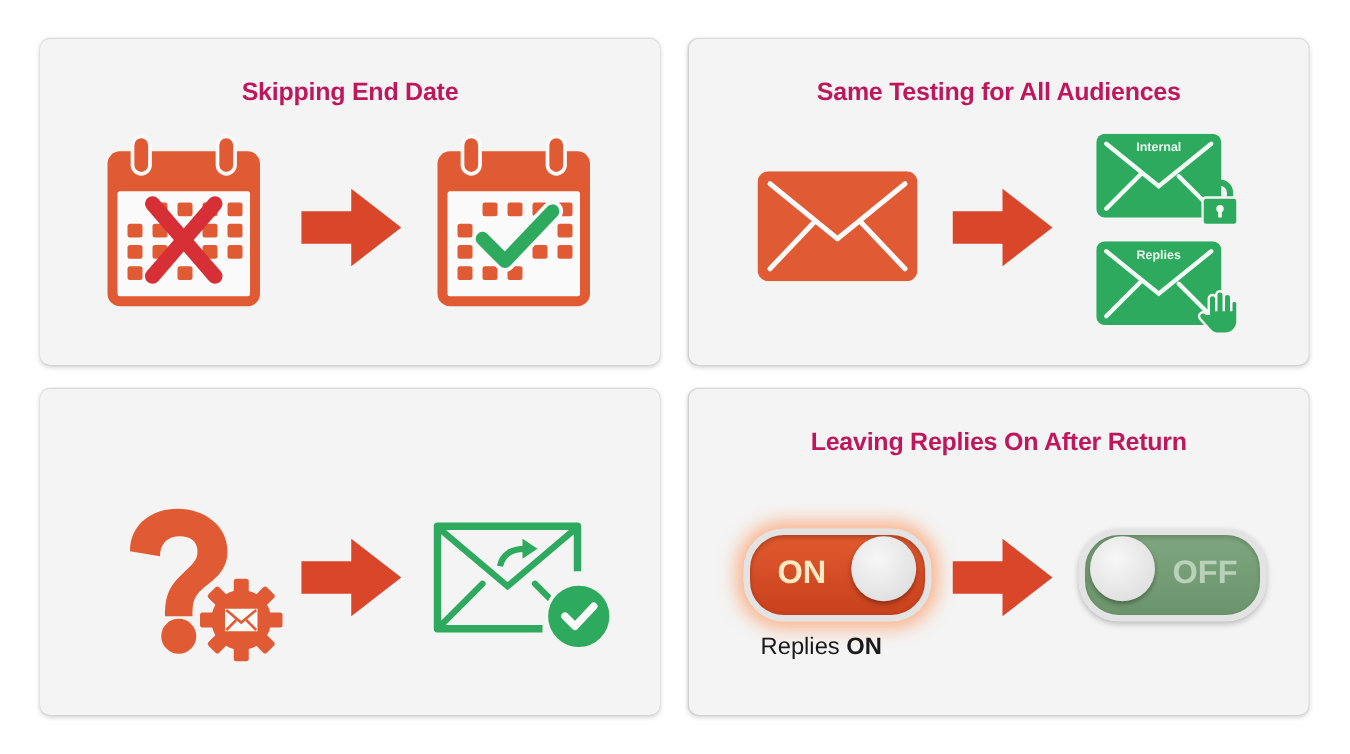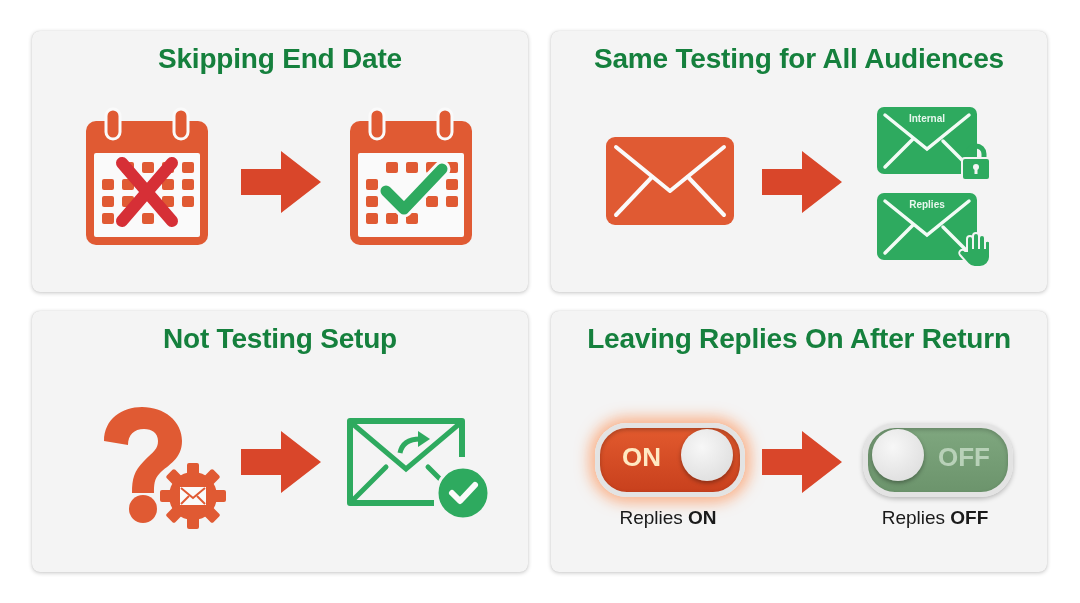--- a/index.html
+++ b/index.html
@@ -11,23 +11,23 @@
   .card {
     position: absolute; width: 496px; height: 261px;
     background: #f4f4f4; border-radius: 8px;
     box-shadow: 0 1px 4px rgba(0,0,0,0.22), 0 0 1px rgba(0,0,0,0.15);
   }
   #card-1 { left: 32px; top: 31px; }
   #card-2 { left: 551px; top: 31px; }
   #card-3 { left: 32px; top: 311px; }
   #card-4 { left: 551px; top: 311px; }
   .card-title {
-    position: absolute; left: 0; right: 0; top: 12px;
-    text-align: center; font-weight: bold; font-size: 28px;
-    color: #15803d; letter-spacing: -0.2px;
+    position: absolute; left: 0; right: 0; top: 32px;
+    text-align: center; font-weight: bold; font-size: 20px;
+    color: #be185d; letter-spacing: -0.2px;
   }
   .ico { position: absolute; }
   .arrow { position: absolute; width: 82px; height: 66px; }
   .env-label {
     position: absolute; left: 0; right: 0; top: 6px; text-align: center;
     color: #e8f7ee; font-weight: bold; font-size: 10px;
   }
   .toggle {
     position: absolute; width: 140px; height: 64px; border-radius: 32px;
   }
@@ -154,21 +154,20 @@
       <line x1="92" y1="60" x2="66" y2="34" stroke="#f2fbf5" stroke-width="3.5" stroke-linecap="round"></line>
     </svg>
     <div class="env-label" style="right:10px">Replies</div>
     <svg style="position:absolute;left:80px;top:38px" width="34" height="38" viewBox="0 0 34 38">
       <path d="M10 20 V8 a3 3 0 0 1 6 0 V18 V5 a3 3 0 0 1 6 0 V18 V7 a3 3 0 0 1 6 0 V18 V11 a3 3 0 0 1 5 0 V26 a10 10 0 0 1 -10 10 H18 a9 9 0 0 1 -7 -3 L3 24 a3 3 0 0 1 5 -4 Z" fill="#2eaa5f" stroke="#f4f4f4" stroke-width="2"></path>
     </svg>
   </div>
 </div>
 
 <div class="card" id="card-3">
-  <div class="card-title">Not Testing Setup</div>
 
   <svg class="ico" style="left:66px;top:90px" width="130" height="130" viewBox="0 0 130 130">
     <path d="M6 32 C6 10 24 -2 44 -2 C66 -2 84 12 84 32 C84 50 70 56 62 64 C56 70 56 76 56 84 H34 C34 70 36 62 46 52 C56 42 60 40 60 32 C60 24 54 20 46 20 C36 20 30 26 30 36 Z" fill="#e05a33" transform="translate(0,8)"></path>
     <circle cx="45" cy="108" r="14" fill="#e05a33"></circle>
     <g transform="translate(95,95)" fill="#e05a33">
       <circle r="24"></circle>
       <g>
         <rect x="-6" y="-33" width="12" height="14" rx="2"></rect>
         <rect x="-6" y="19" width="12" height="14" rx="2"></rect>
         <rect x="-33" y="-6" width="14" height="12" rx="2"></rect>
@@ -201,28 +200,25 @@
   </svg>
 </div>
 
 <div class="card" id="card-4">
   <div class="card-title">Leaving Replies On After Return</div>
 
   <div class="toggle toggle-on" style="left:44px;top:112px">
     <span class="toggle-text" style="left:22px;color:#ffe9c2">ON</span>
     <div class="knob" style="left:81px;top:1px"></div>
   </div>
-  <div class="toggle-caption" style="left:27px;top:196px">
+  <div class="toggle-caption" style="left:16px;top:196px">
     <span>Replies </span><b>ON</b>
   </div>
 
   <svg class="arrow" style="left:211px;top:118px" viewBox="0 0 82 66">
     <polygon points="0,20 40,20 40,2 80,33 40,64 40,46 0,46" fill="#d9462a"></polygon>
   </svg>
 
   <div class="toggle toggle-off" style="left:312px;top:112px">
     <div class="knob" style="left:4px;top:1px"></div>
     <span class="toggle-text" style="left:70px;color:#b8d1b8">OFF</span>
   </div>
-  <div class="toggle-caption" style="left:294px;top:196px">
-    <span>Replies </span><b>OFF</b>
-  </div>
 </div>
 
 </body></html>

